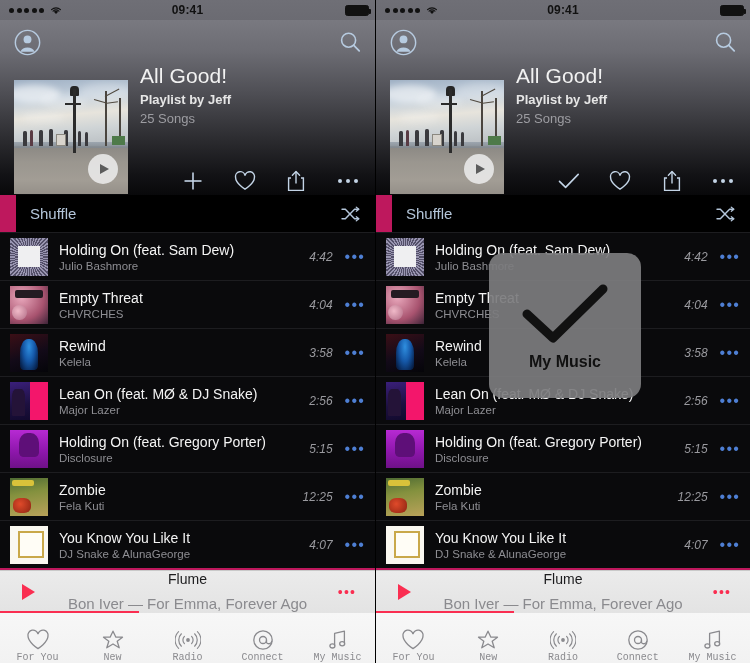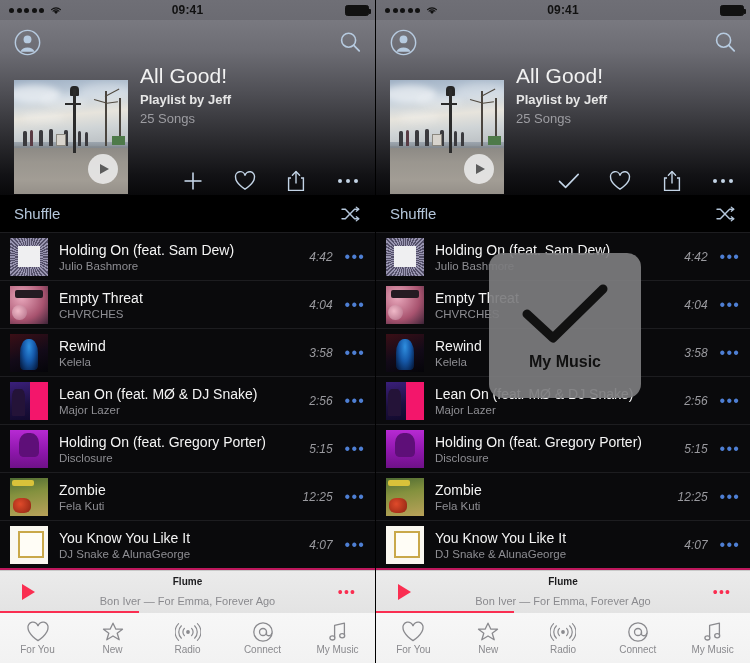--- a/index.html
+++ b/index.html
@@ -137,21 +137,21 @@
   .hdr-actions {
     position: absolute; left: 180px; right: 14px; top: 148px;
     display: flex; align-items: center; justify-content: space-between;
   }
   .hdr-actions .act { width: 26px; height: 26px; display:flex; align-items:center; justify-content:center; }
   .hdr-actions svg { display:block; }
 
   
   .shuffle-row {
     height: 37px; display:flex; align-items:center; justify-content: space-between;
-    padding: 0 14px; background:#000;
+    padding: 0 14px; background:#000;margin-left:16px;
   }
   .shuffle-label { font-size: 15px; color:#b4c6da; }
   .shuffle-icon { width: 20px; height: 16px; display:block; }
 
   
   .tracklist { background:#0a0a0c; }
   .track {
     position: relative;
     height: 48px;
     display:flex; align-items:center;
@@ -242,38 +242,38 @@
   .np-play {
     width: 56px; display:flex; align-items:center; justify-content:center;
   }
   .np-play i {
     width:0; height:0;
     border-left: 13px solid #fa2e51;
     border-top: 8px solid transparent;
     border-bottom: 8px solid transparent;
   }
   .np-center { flex:1 1 auto; text-align:center; padding-bottom: 2px; }
-  .np-title { font-size: 10px; color:#1c1c1e; font-weight:700; }
-  .np-sub { font-size: 11px; color:#8a8a8e; margin-top:8px; }
+  .np-title { font-size: 14px; color:#1c1c1e; font-weight:400; }
+  .np-sub { font-size: 15px; color:#8a8a8e; margin-top:8px; }
   .np-more {
     width: 56px; text-align:center; color:#fa2e51; font-size:14px; letter-spacing:1.2px;
   }
   .np-progress {
     position:absolute; left:0; bottom:0; height: 2px; background:#fa2e51;
   }
 
   
   .tabbar {
     position:absolute; left:0; right:0; bottom:0; height:50px;
     background: linear-gradient(180deg,#f7f7f7 0%, #f2f2f2 100%);
     display:flex; align-items:center;
   }
   .tab {
-    flex:1 1 0; display:flex; flex-direction:column; align-items:center; justify-content:center;
-    gap: 1px; height:100%;
+    flex:1 1 0; display:flex; flex-direction:column; align-items:center; justify-content:flex-end;
+    gap: 1px; height:100%;font-family:Liberation Mono, monospace;
   }
   .tab svg { display:block; }
   .tab-label { font-size: 10px; color:#8a8a8e; }
 
   
   .hud {
     position:absolute; left: 113px; top: 253px;
     width: 152px; height: 145px;
     background: rgba(124,124,126,.93);
     border-radius: 14px;

